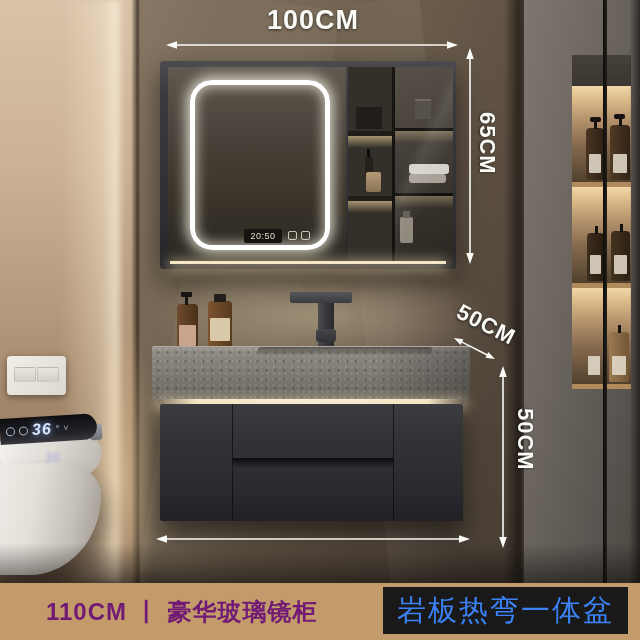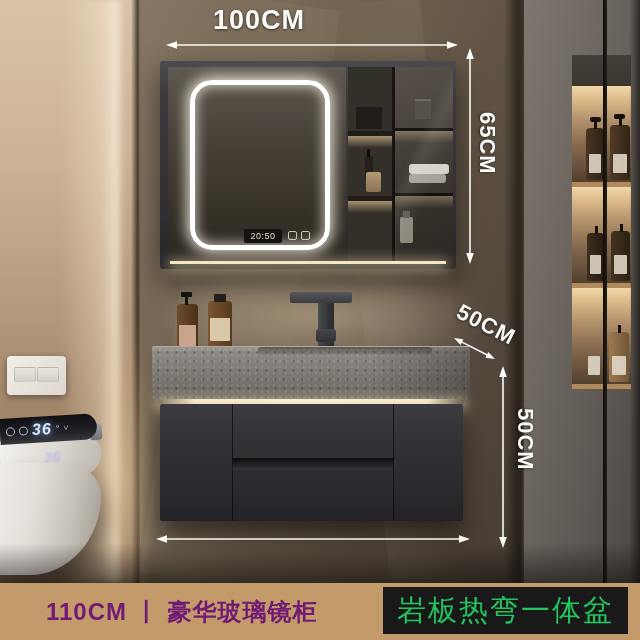--- a/index.html
+++ b/index.html
@@ -126,21 +126,21 @@
   
   .dim{color:#fafaf7;font-weight:bold;letter-spacing:1px;
     text-shadow:0 1px 3px rgba(0,0,0,.6);white-space:nowrap;}
 
   
   .banner{position:absolute;left:0;top:583px;width:640px;height:57px;background:#c39a6a;}
   .banner-left{position:absolute;left:46px;top:0;height:57px;line-height:57px;
     font-size:24px;font-weight:bold;color:#701a75;letter-spacing:1px;}
   .banner-box{position:absolute;left:383px;top:4px;width:245px;height:47px;background:#191919;
     display:flex;align-items:center;justify-content:center;}
-  .banner-box span{color:#22c55e;font-size:29px;letter-spacing:2px;}
+  .banner-box span{color:#3b82f6;font-size:29px;letter-spacing:2px;}
 </style>
 </head>
 <body>
 
 <div class="stage">
   <div class="photo">
 
     <div class="abs wall-left"></div>
     <div class="abs wall-left-sheen"></div>
     <div class="abs wall-seam"></div>
@@ -258,21 +258,21 @@
       <span class="t-icon"></span>
       <span class="t-icon"></span>
       <span class="t-temp">36</span>
       <span class="t-deg">°</span>
       <span class="t-chev">˅</span>
     </div>
     <div class="abs t-reflect">36</div>
 
     <div class="abs floor-shadow"></div>
 
-    <div class="abs dim" style="left:213px;top:5px;width:200px;text-align:left;font-size:27px;">100CM</div>
+    <div class="abs dim" style="left:213px;top:5px;width:200px;text-align:center;font-size:27px;">100CM</div>
     <div class="abs" style="left:166px;top:37px;">
       <svg width="292" height="12">
           <line x1="10" y1="6" x2="282" y2="6" stroke="#fafaf7" stroke-width="1.6"></line>
           <polygon points="0,6 11,2.2 11,9.8" fill="#fafaf7"></polygon>
           <polygon points="292,6 281,2.2 281,9.8" fill="#fafaf7"></polygon>
         </svg>
     </div>
 
     <div class="abs" style="left:464px;top:48px;">
       <svg width="12" height="216">

